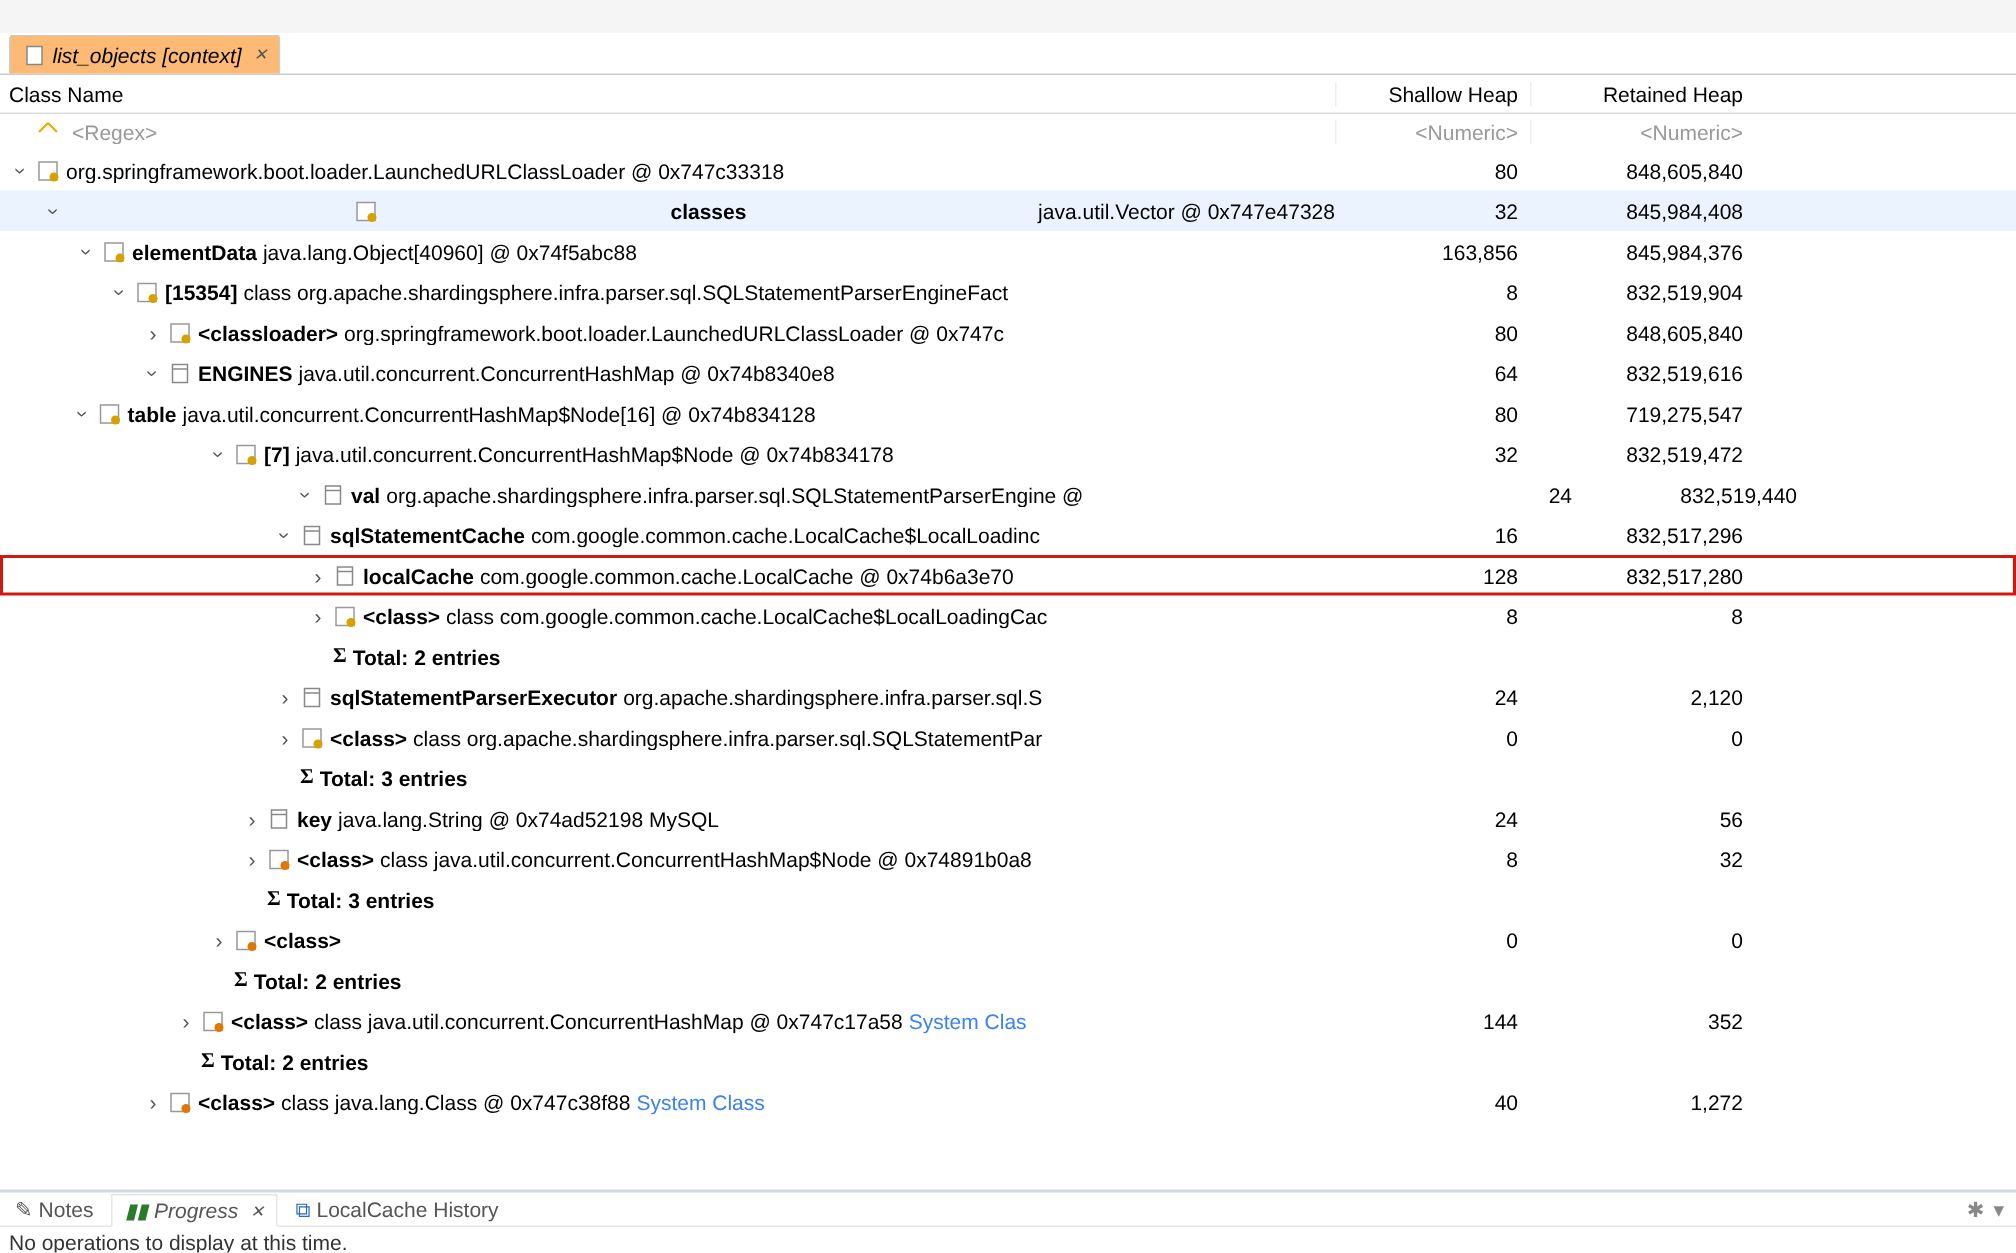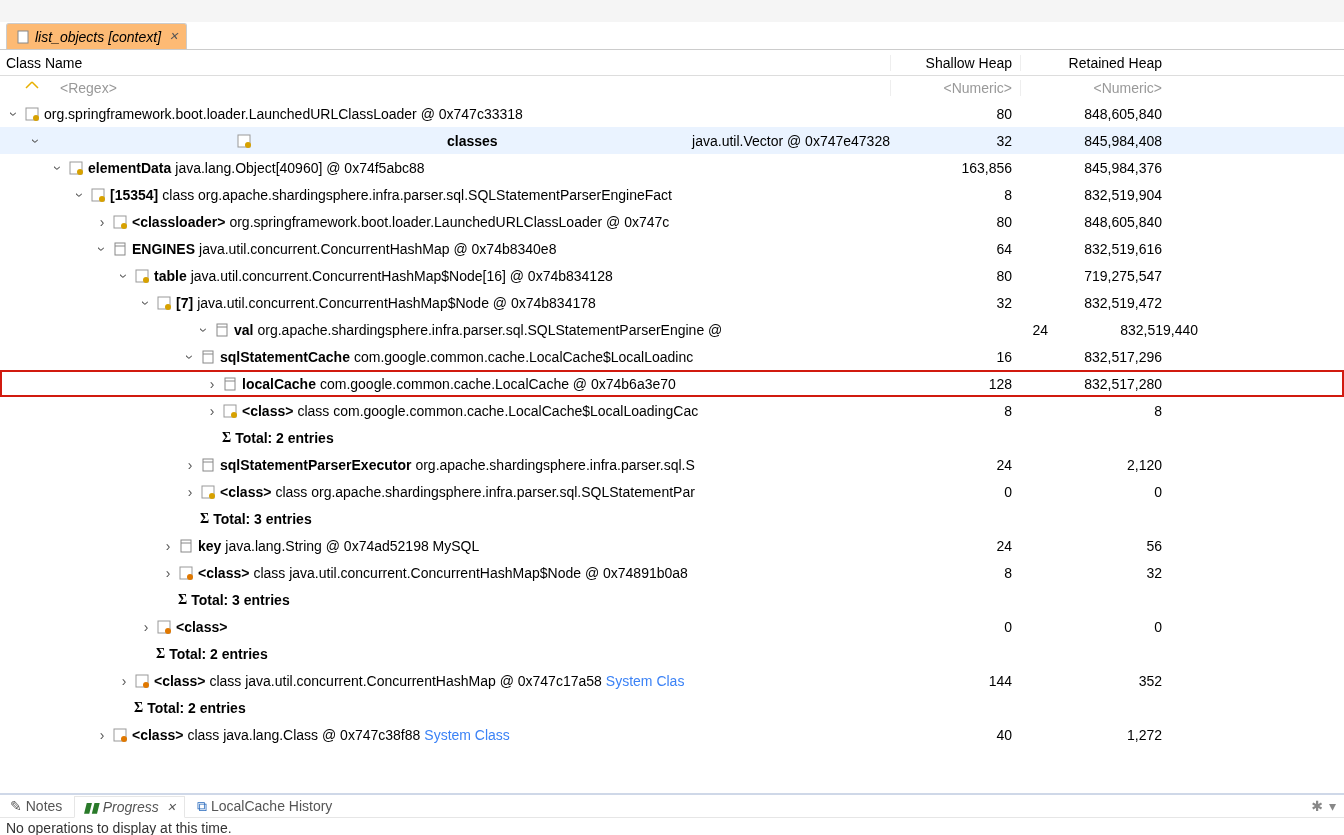--- a/index.html
+++ b/index.html
@@ -13,21 +13,21 @@
 .tab-item { display: flex; align-items: center; gap: 4px; height: 26px; padding: 0 8px; border: 1px solid #ccc; border-bottom: none; background: #fdba74; border-radius: 3px 3px 0 0; margin-left: 6px; font-style: italic; }
 .tab-close { font-family: sans-serif; font-size: 11px; color: #555; cursor: pointer; margin-left: 4px; }
 
 .grid { flex: 1; overflow: hidden; display: flex; flex-direction: column; }
 .header-row { display: flex; font-size: 14px; color: #000; height: 26px; align-items: center; border-bottom: 1px solid #ddd; }
 .col-name   { flex: 0 0 890px; padding-left: 6px; overflow: hidden; white-space: nowrap; }
 .col-sh     { flex: 0 0 130px; text-align: right; padding-right: 8px; border-left: 1px solid #eee; }
 .col-rh     { flex: 0 0 150px; text-align: right; padding-right: 8px; border-left: 1px solid #eee; }
 
 .filter-row { display: flex; height: 24px; align-items: center; color: #999; }
-.filter-row .col-name { display: flex; align-items: center; gap: 20px; padding-left: 24px; }
+.filter-row .col-name { display: flex; align-items: center; gap: 8px; padding-left: 24px; }
 
 .rows { flex: 1; overflow-y: auto; }
 .row { display: flex; height: 27px; align-items: center; position: relative; }
 .row.sel { background: #eaf3ff; }
 .row.hl { outline: 2px solid #d11a0f; outline-offset: -2px; }
 .cell-name { flex: 0 0 890px; white-space: nowrap; overflow: hidden; display: flex; align-items: center; gap: 4px; }
 .cell-sh   { flex: 0 0 130px; text-align: right; padding-right: 8px; }
 .cell-rh   { flex: 0 0 150px; text-align: right; padding-right: 8px; }
 .bold { font-weight: 700; }
 .gray { color: #3b82f6; }
@@ -174,21 +174,21 @@
                 <path d="M3 5h10" stroke="#888"></path>
               </svg>
             </span>
             <span class="bold">ENGINES</span>
             <span> java.util.concurrent.ConcurrentHashMap @ 0x74b8340e8</span>
           </div>
           <div class="cell-sh">64</div>
           <div class="cell-rh">832,519,616</div>
         </div>
         <div class="row">
-          <div class="cell-name" style="padding-left: 118px;">
+          <div class="cell-name" style="padding-left: 49px;">
             <span class="twisty open"></span>
             <span class="file-ico">
               <svg viewBox="0 0 16 16">
                 <rect x="2" y="2" width="12" height="12" fill="#fff" stroke="#999"></rect>
                 <circle cx="12" cy="12" r="3" fill="#d7a100"></circle>
               </svg>
             </span>
             <span class="bold">table</span>
             <span> java.util.concurrent.ConcurrentHashMap$Node[16] @ 0x74b834128</span>
           </div>

